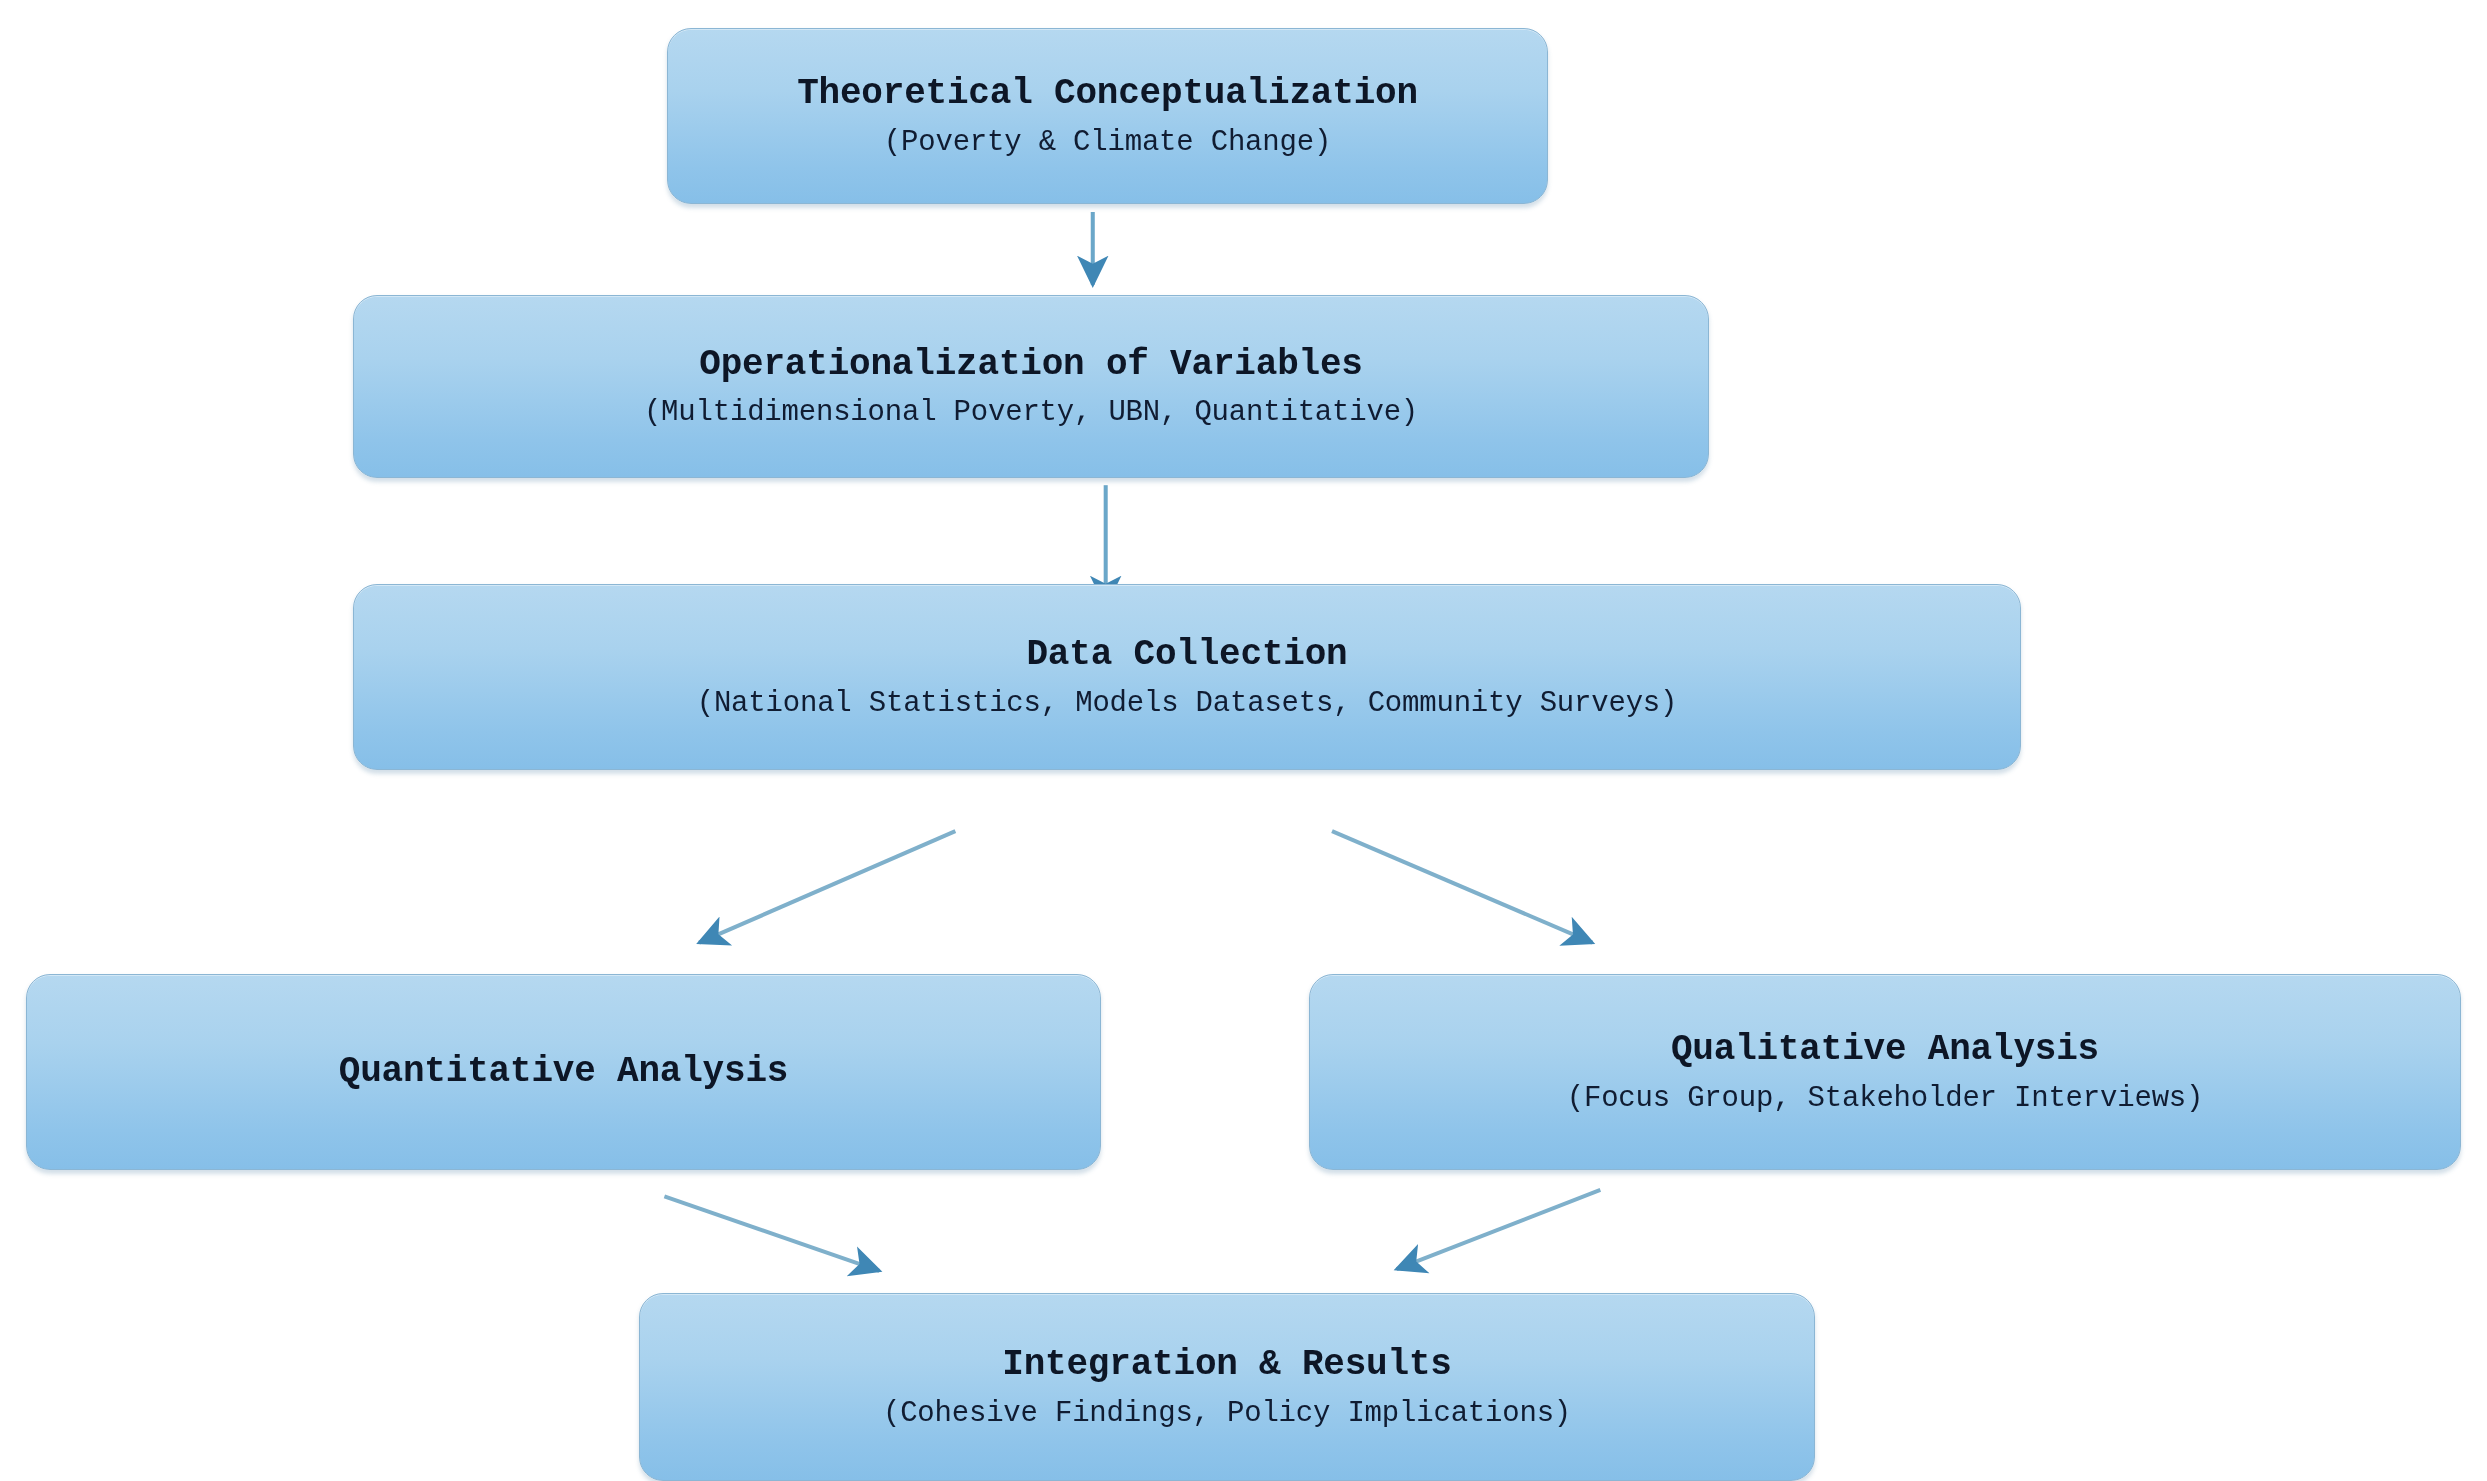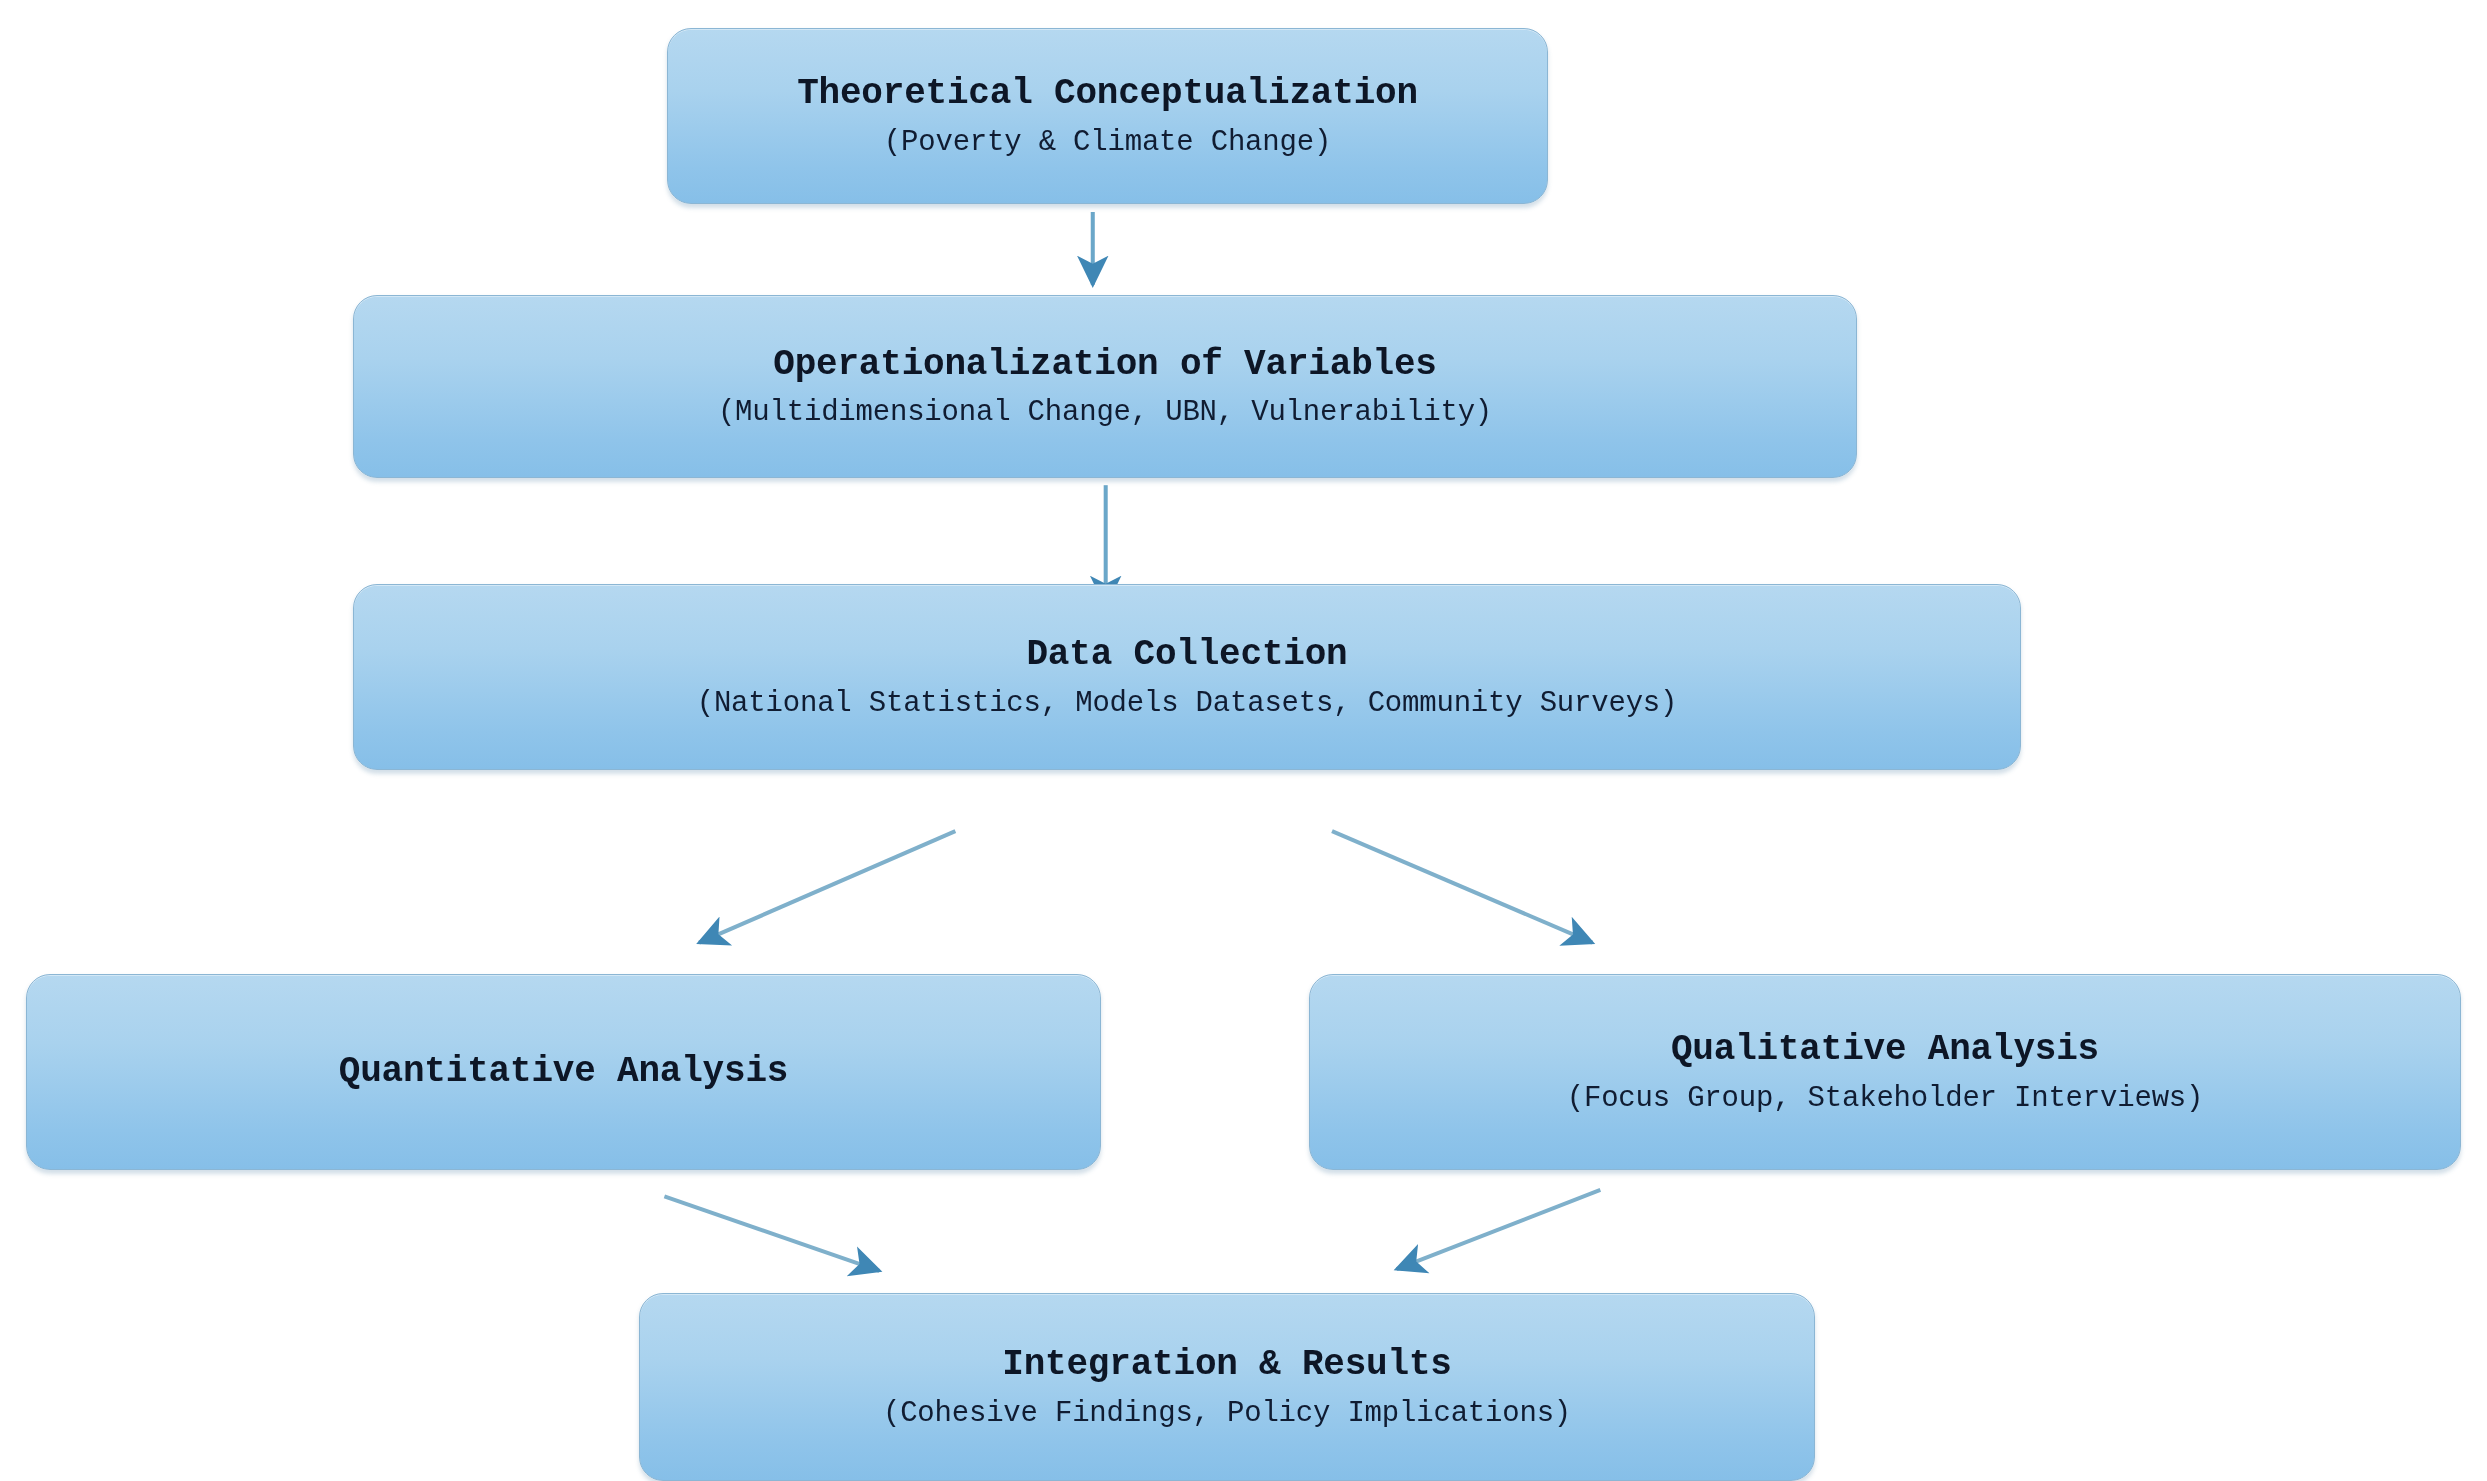--- a/index.html
+++ b/index.html
@@ -50,21 +50,21 @@
     font-weight: normal;
     font-size: 29px;
     letter-spacing: -0.2px;
     white-space: nowrap;
     color: #101c32;
     margin-top: 6.5px;
   }
 
   
   #node-theoretical      { left: 667px;  top: 28px;   width: 881px; height: 176px; }
-  #node-operationalization { left: 353px; top: 295px;  width: 1504px; height: 183px; justify-content: center; }
+  #node-operationalization { left: 353px; top: 295px;  width: 1356px; height: 183px; justify-content: center; }
   #node-data-collection  { left: 353px;  top: 584px;  width: 1668px; height: 186px; }
   #node-quantitative     { left: 26px;   top: 974px; width: 1075px; height: 196px; gap: 36px; }
   #node-qualitative      { left: 1309px; top: 974px; width: 1152px; height: 196px; }
   #node-integration      { left: 639px;  top: 1293px; width: 1176px; height: 188px; }
 </style>
 </head>
 <body>
 
 <div id="canvas">
 
@@ -88,21 +88,21 @@
     <line x1="1980" y1="1472" x2="1728" y2="1570" stroke="#7fb0cb" stroke-width="5" marker-end="url(#ah)"></line>
   </svg>
 
   <div class="node" id="node-theoretical">
     <div class="title">Theoretical Conceptualization</div>
     <div class="subtitle">(Poverty &amp; Climate Change)</div>
   </div>
 
   <div class="node" id="node-operationalization">
     <div class="title">Operationalization of Variables</div>
-    <div class="subtitle">(Multidimensional Change, UBN, Vulnerability)</div>
+    <div class="subtitle">(Multidimensional Poverty, UBN, Quantitative)</div>
   </div>
 
   <div class="node" id="node-data-collection">
     <div class="title">Data Collection</div>
     <div class="subtitle">(National Statistics, Models Datasets, Community Surveys)</div>
   </div>
 
   <div class="node" id="node-quantitative">
     <div class="title">Quantitative Analysis</div>
   </div>

